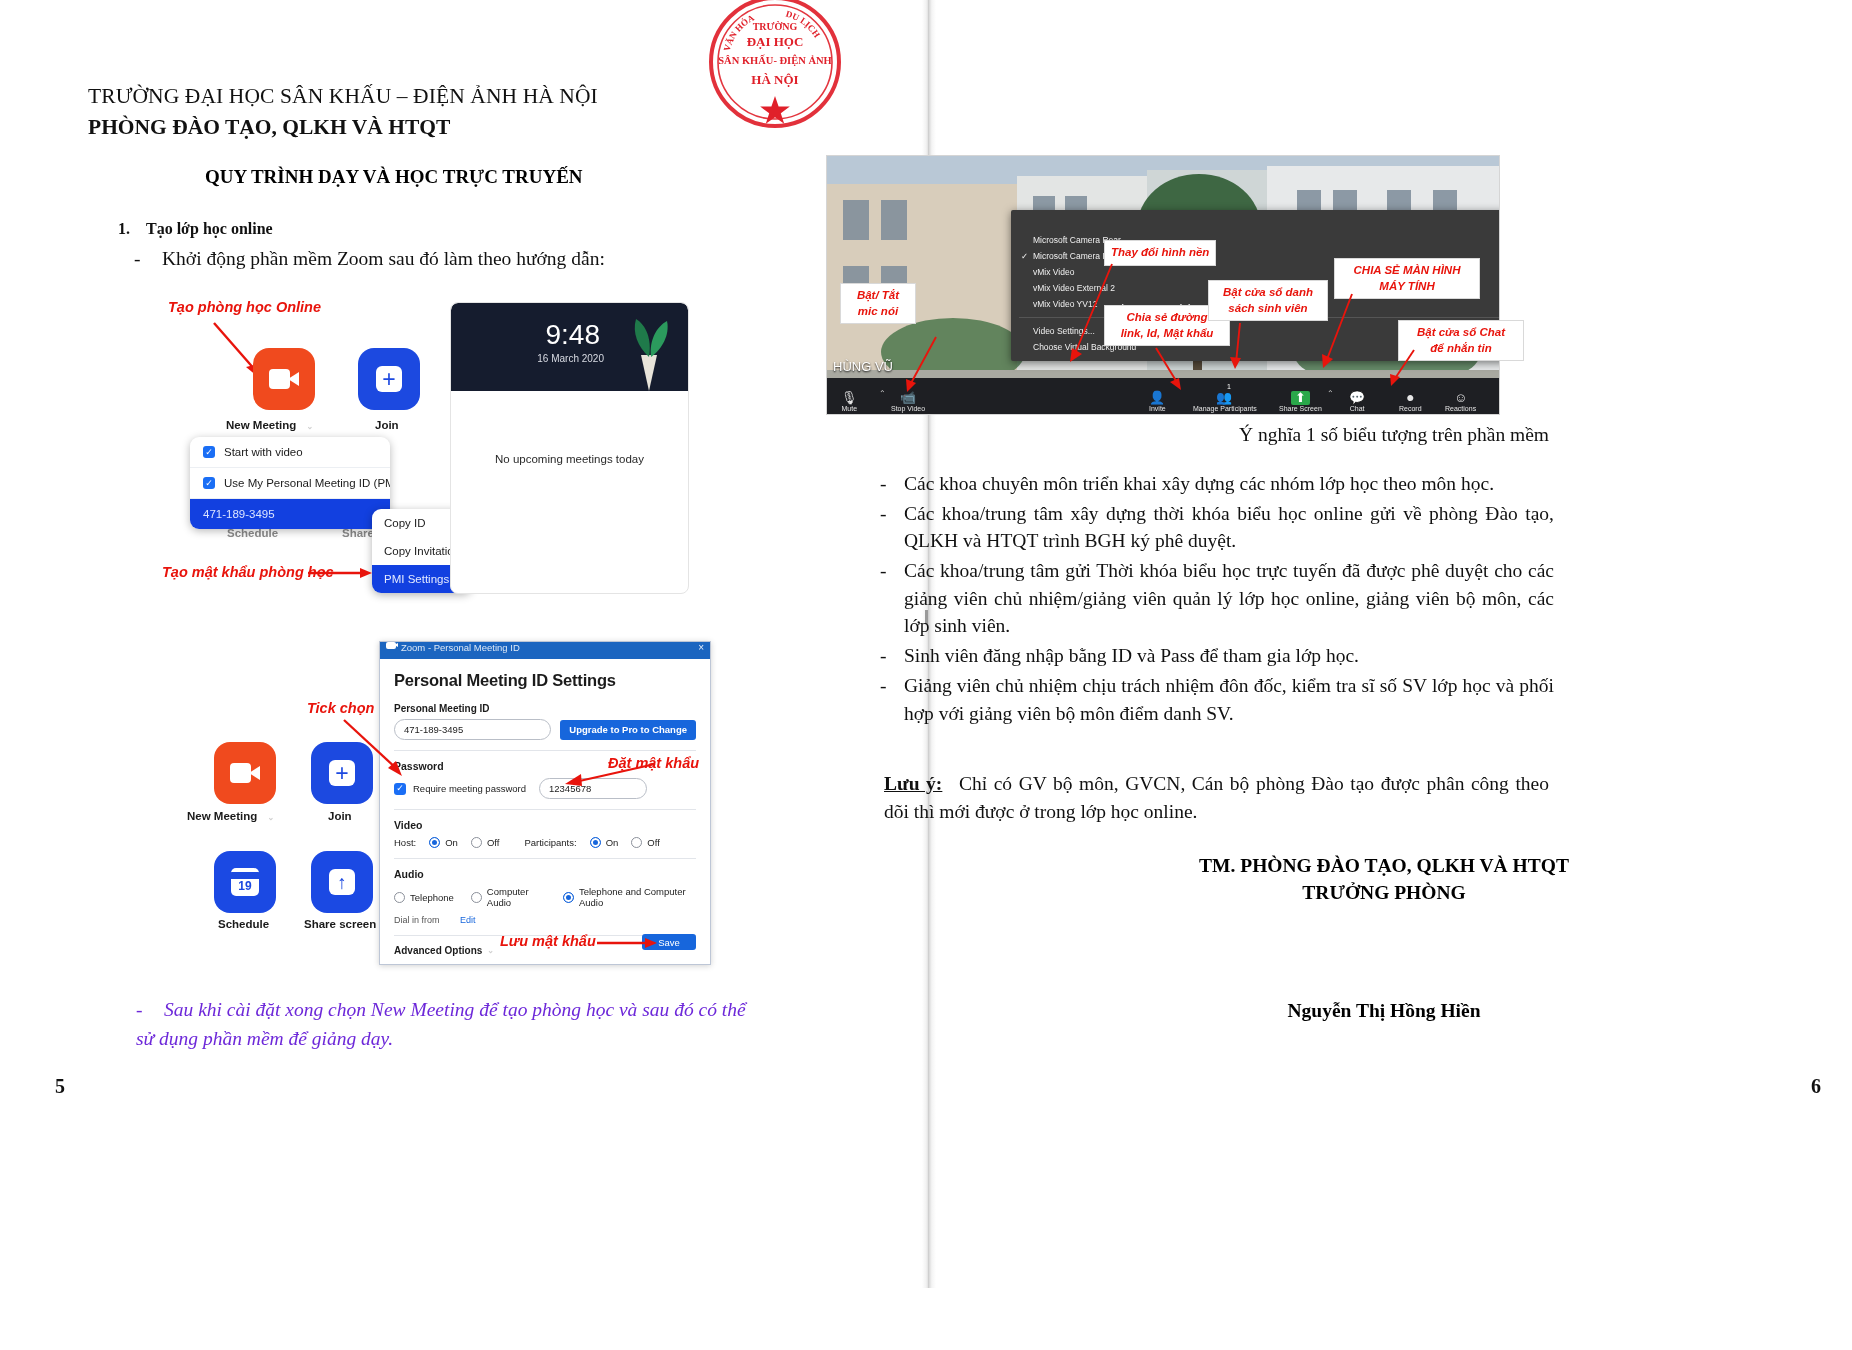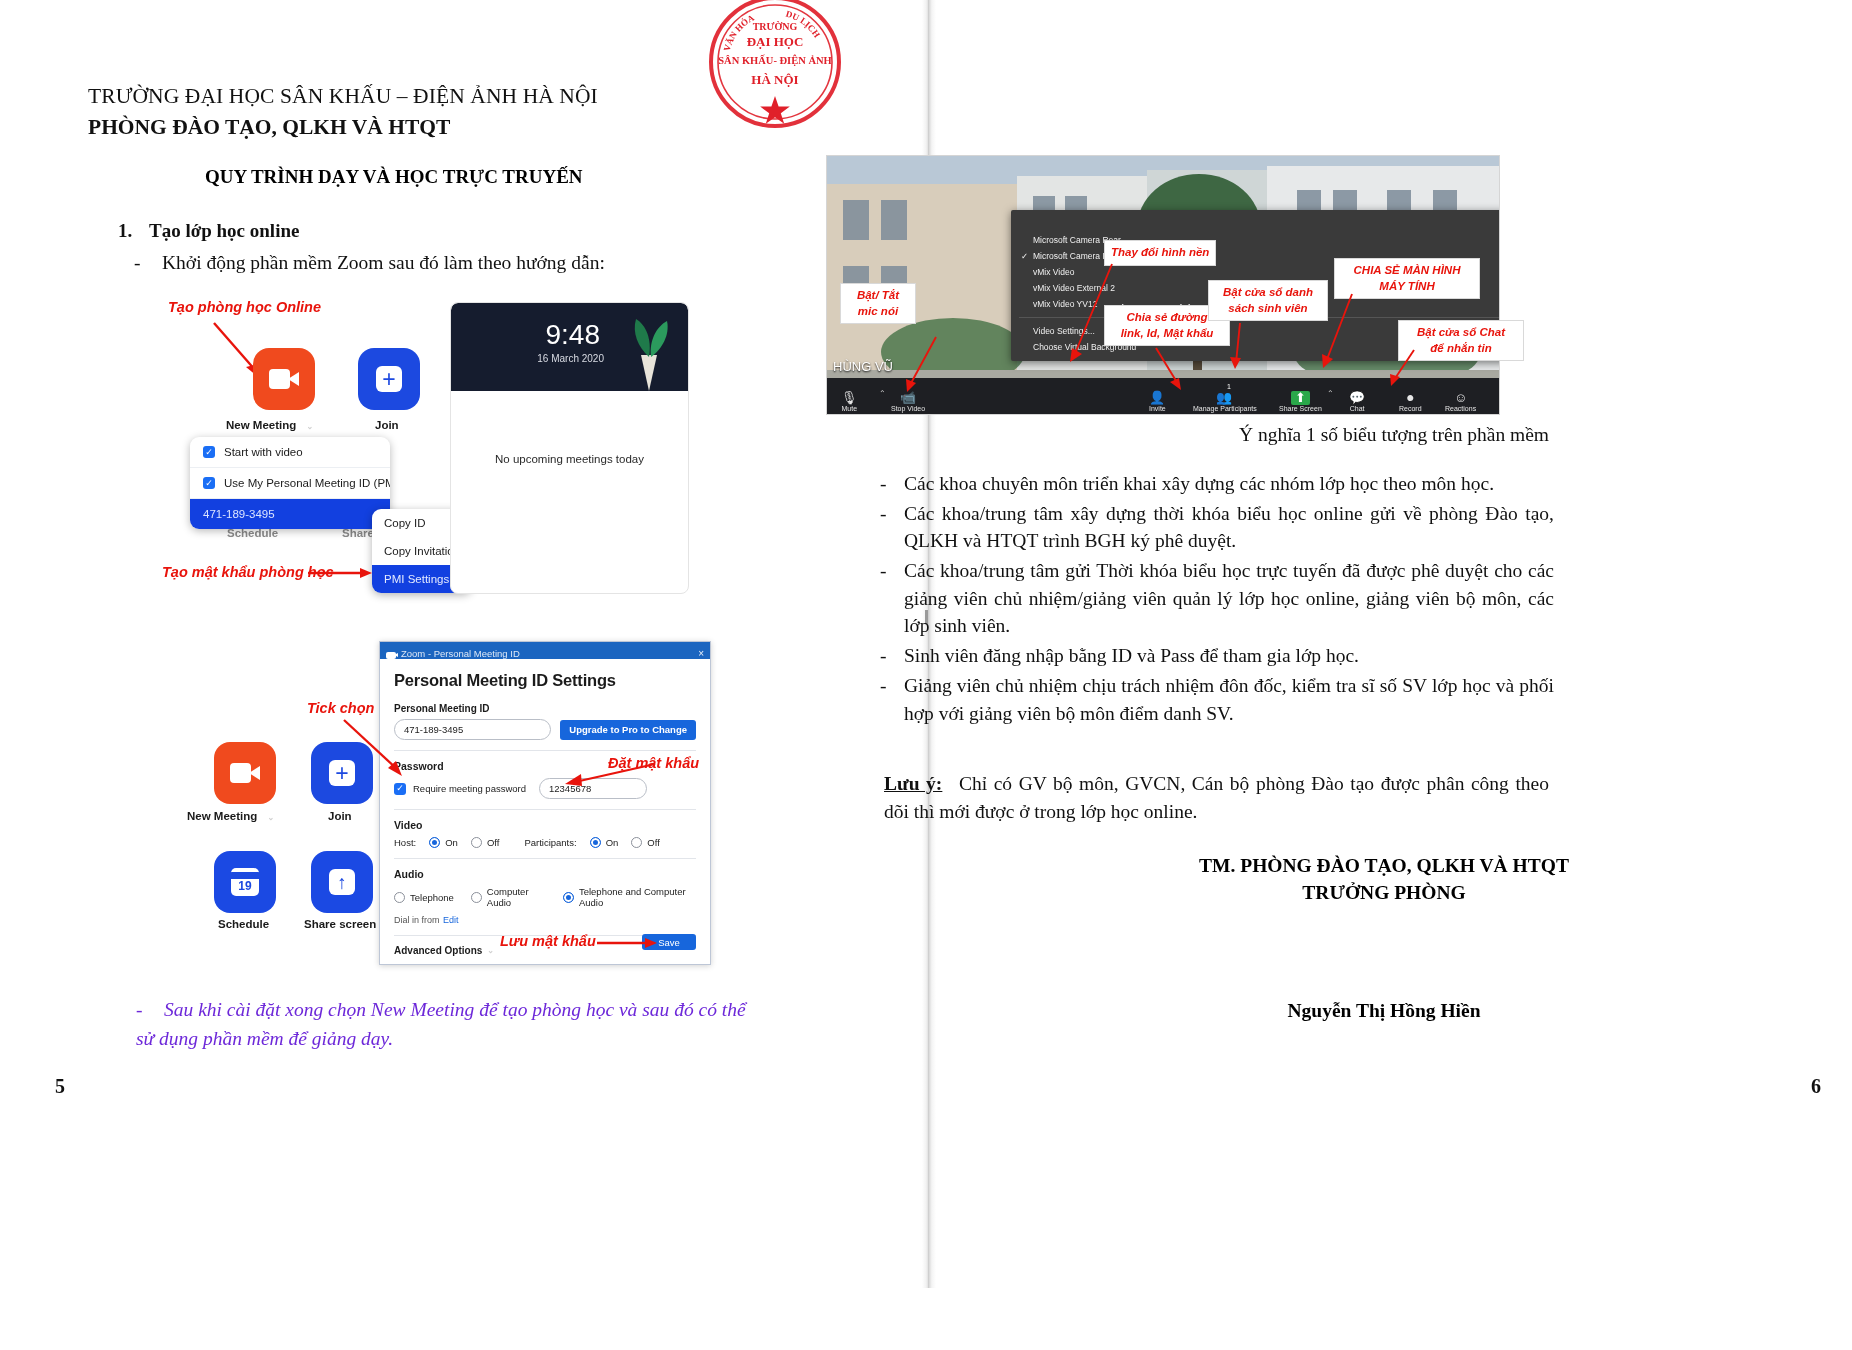--- a/index.html
+++ b/index.html
@@ -26,21 +26,21 @@
   .hdr{position:absolute;left:88px;top:84px;width:700px;}
   .hdr .l1{font-size:21.5px;letter-spacing:.1px;color:#111;white-space:nowrap;}
   .hdr .l2{font-size:21.5px;font-weight:bold;margin-top:6px;color:#111;white-space:nowrap;}
 
   .doctitle{
     position:absolute;left:205px;top:166px;width:600px;
     font-size:19px;font-weight:bold;color:#000000;white-space:nowrap;
   }
 
   .sec1{position:absolute;left:118px;top:220px;width:700px;}
-  .sec1 .num{font-size:19px;font-weight:bold;color:#111;}
+  .sec1 .num{font-size:16px;font-weight:bold;color:#111;}
   .sec1 .numtxt{font-weight:bold;}
   .sec1 .sub{margin-top:10px;margin-left:16px;font-size:19.5px;color:#111;}
   .sec1 .dash{display:inline-block;width:28px;}
 
   
   .shotA{position:absolute;left:150px;top:285px;width:560px;height:330px;}
 
   .anno{
     position:absolute;color:#e8140c;font-family:"Liberation Sans",sans-serif;
     font-weight:bold;font-style:italic;font-size:14.5px;white-space:nowrap;
@@ -75,39 +75,39 @@
 
   .clockcard{position:absolute;background:#fff;border:1px solid #e4e4e4;border-radius:8px;overflow:hidden;}
   .clockcard .top{background:#151c2e;height:88px;position:relative;border-radius:7px 7px 0 0;}
   .clockcard .time{position:absolute;right:88px;top:16px;color:#fff;font-family:"Liberation Sans",sans-serif;font-size:28px;}
   .clockcard .date{position:absolute;right:84px;top:50px;color:#d8dbe3;font-family:"Liberation Sans",sans-serif;font-size:10px;}
   .plant{position:absolute;right:8px;top:4px;width:62px;height:84px;}
   .clockcard .nomt{position:absolute;left:0;right:0;top:150px;text-align:center;font-family:"Liberation Sans",sans-serif;font-size:11.5px;color:#2a2a2a;}
 
   
   .dlg{position:absolute;left:379px;top:641px;width:330px;height:322px;background:#fff;border:1px solid #bdc6d6;box-shadow:0 1px 6px rgba(0,0,0,.18);}
-  .dlg .tbar{height:17px;background:#1b65c0;display:flex;align-items:flex-end;padding:0 6px;gap:5px;}
+  .dlg .tbar{height:17px;background:#1b65c0;display:flex;align-items:flex-start;padding:0 6px;gap:5px;}
   .dlg .tbar .ic{width:10px;height:7px;background:#fff;border-radius:2px;position:relative;}
   .dlg .tbar .ic:after{content:"";position:absolute;left:8px;top:1px;border-top:2.5px solid transparent;border-bottom:2.5px solid transparent;border-right:4px solid #fff;}
   .dlg .tbar .t{font-family:"Liberation Sans",sans-serif;font-size:9.5px;color:#dde8f6;}
   .dlg .tbar .x{margin-left:auto;color:#e8f0fb;font-family:"Liberation Sans",sans-serif;font-size:10px;}
   .dlg .bd{padding:12px 14px 0 14px;font-family:"Liberation Sans",sans-serif;color:#1b1b1b;}
   .dlg h2{margin:0 0 13px 0;font-size:16.5px;font-weight:bold;letter-spacing:-.2px;}
   .dlg .flabel{font-size:10px;font-weight:bold;margin-bottom:5px;}
   .row-in{display:flex;align-items:center;gap:9px;}
   .txtin{border:1px solid #b9bec7;border-radius:12px;height:19px;display:flex;align-items:center;padding:0 9px;font-size:9.5px;color:#222;background:#fff;}
   .btn-blue{background:#1766dc;color:#fff;border-radius:3px;height:20px;display:flex;align-items:center;padding:0 9px;font-size:9.5px;font-weight:bold;white-space:nowrap;}
   .hr{height:1px;background:#e2e5ea;margin:10px 0 9px 0;}
   .sect-t{font-size:10.5px;font-weight:bold;margin-bottom:6px;}
   .ckrow{display:flex;align-items:center;gap:7px;font-size:9.5px;}
   .radio{width:9px;height:9px;border-radius:50%;border:1.4px solid #8b909a;display:inline-block;flex:none;position:relative;}
   .radio.on{border-color:#1766dc;background:#1766dc;box-shadow:inset 0 0 0 2px #fff;}
   .opt{display:flex;align-items:center;gap:5px;font-size:9.5px;color:#222;}
   .dialin{font-size:9px;color:#555;margin-top:7px;}
-  .dialin .edit{color:#1766dc;margin-left:1px;}
+  .dialin .edit{color:#1766dc;margin-left:18px;}
   .advrow{font-size:10px;font-weight:bold;display:flex;align-items:center;gap:5px;}
   .save-btn{position:absolute;right:14px;bottom:14px;background:#1766dc;color:#fff;border-radius:3px;height:16px;width:54px;display:flex;align-items:center;justify-content:center;font-family:"Liberation Sans",sans-serif;font-size:9.5px;}
 
   .bottomtxt{position:absolute;left:136px;top:995px;width:620px;font-size:19.5px;line-height:1.5;color:#6d28d9;font-style:italic;}
   .bottomtxt .dash{display:inline-block;width:28px;}
 
   .pgnumL{position:absolute;left:55px;top:1075px;font-size:20px;font-weight:bold;color:#111;}
   .pgnumR{position:absolute;left:875px;top:1075px;font-size:20px;font-weight:bold;color:#111;}
 
   

